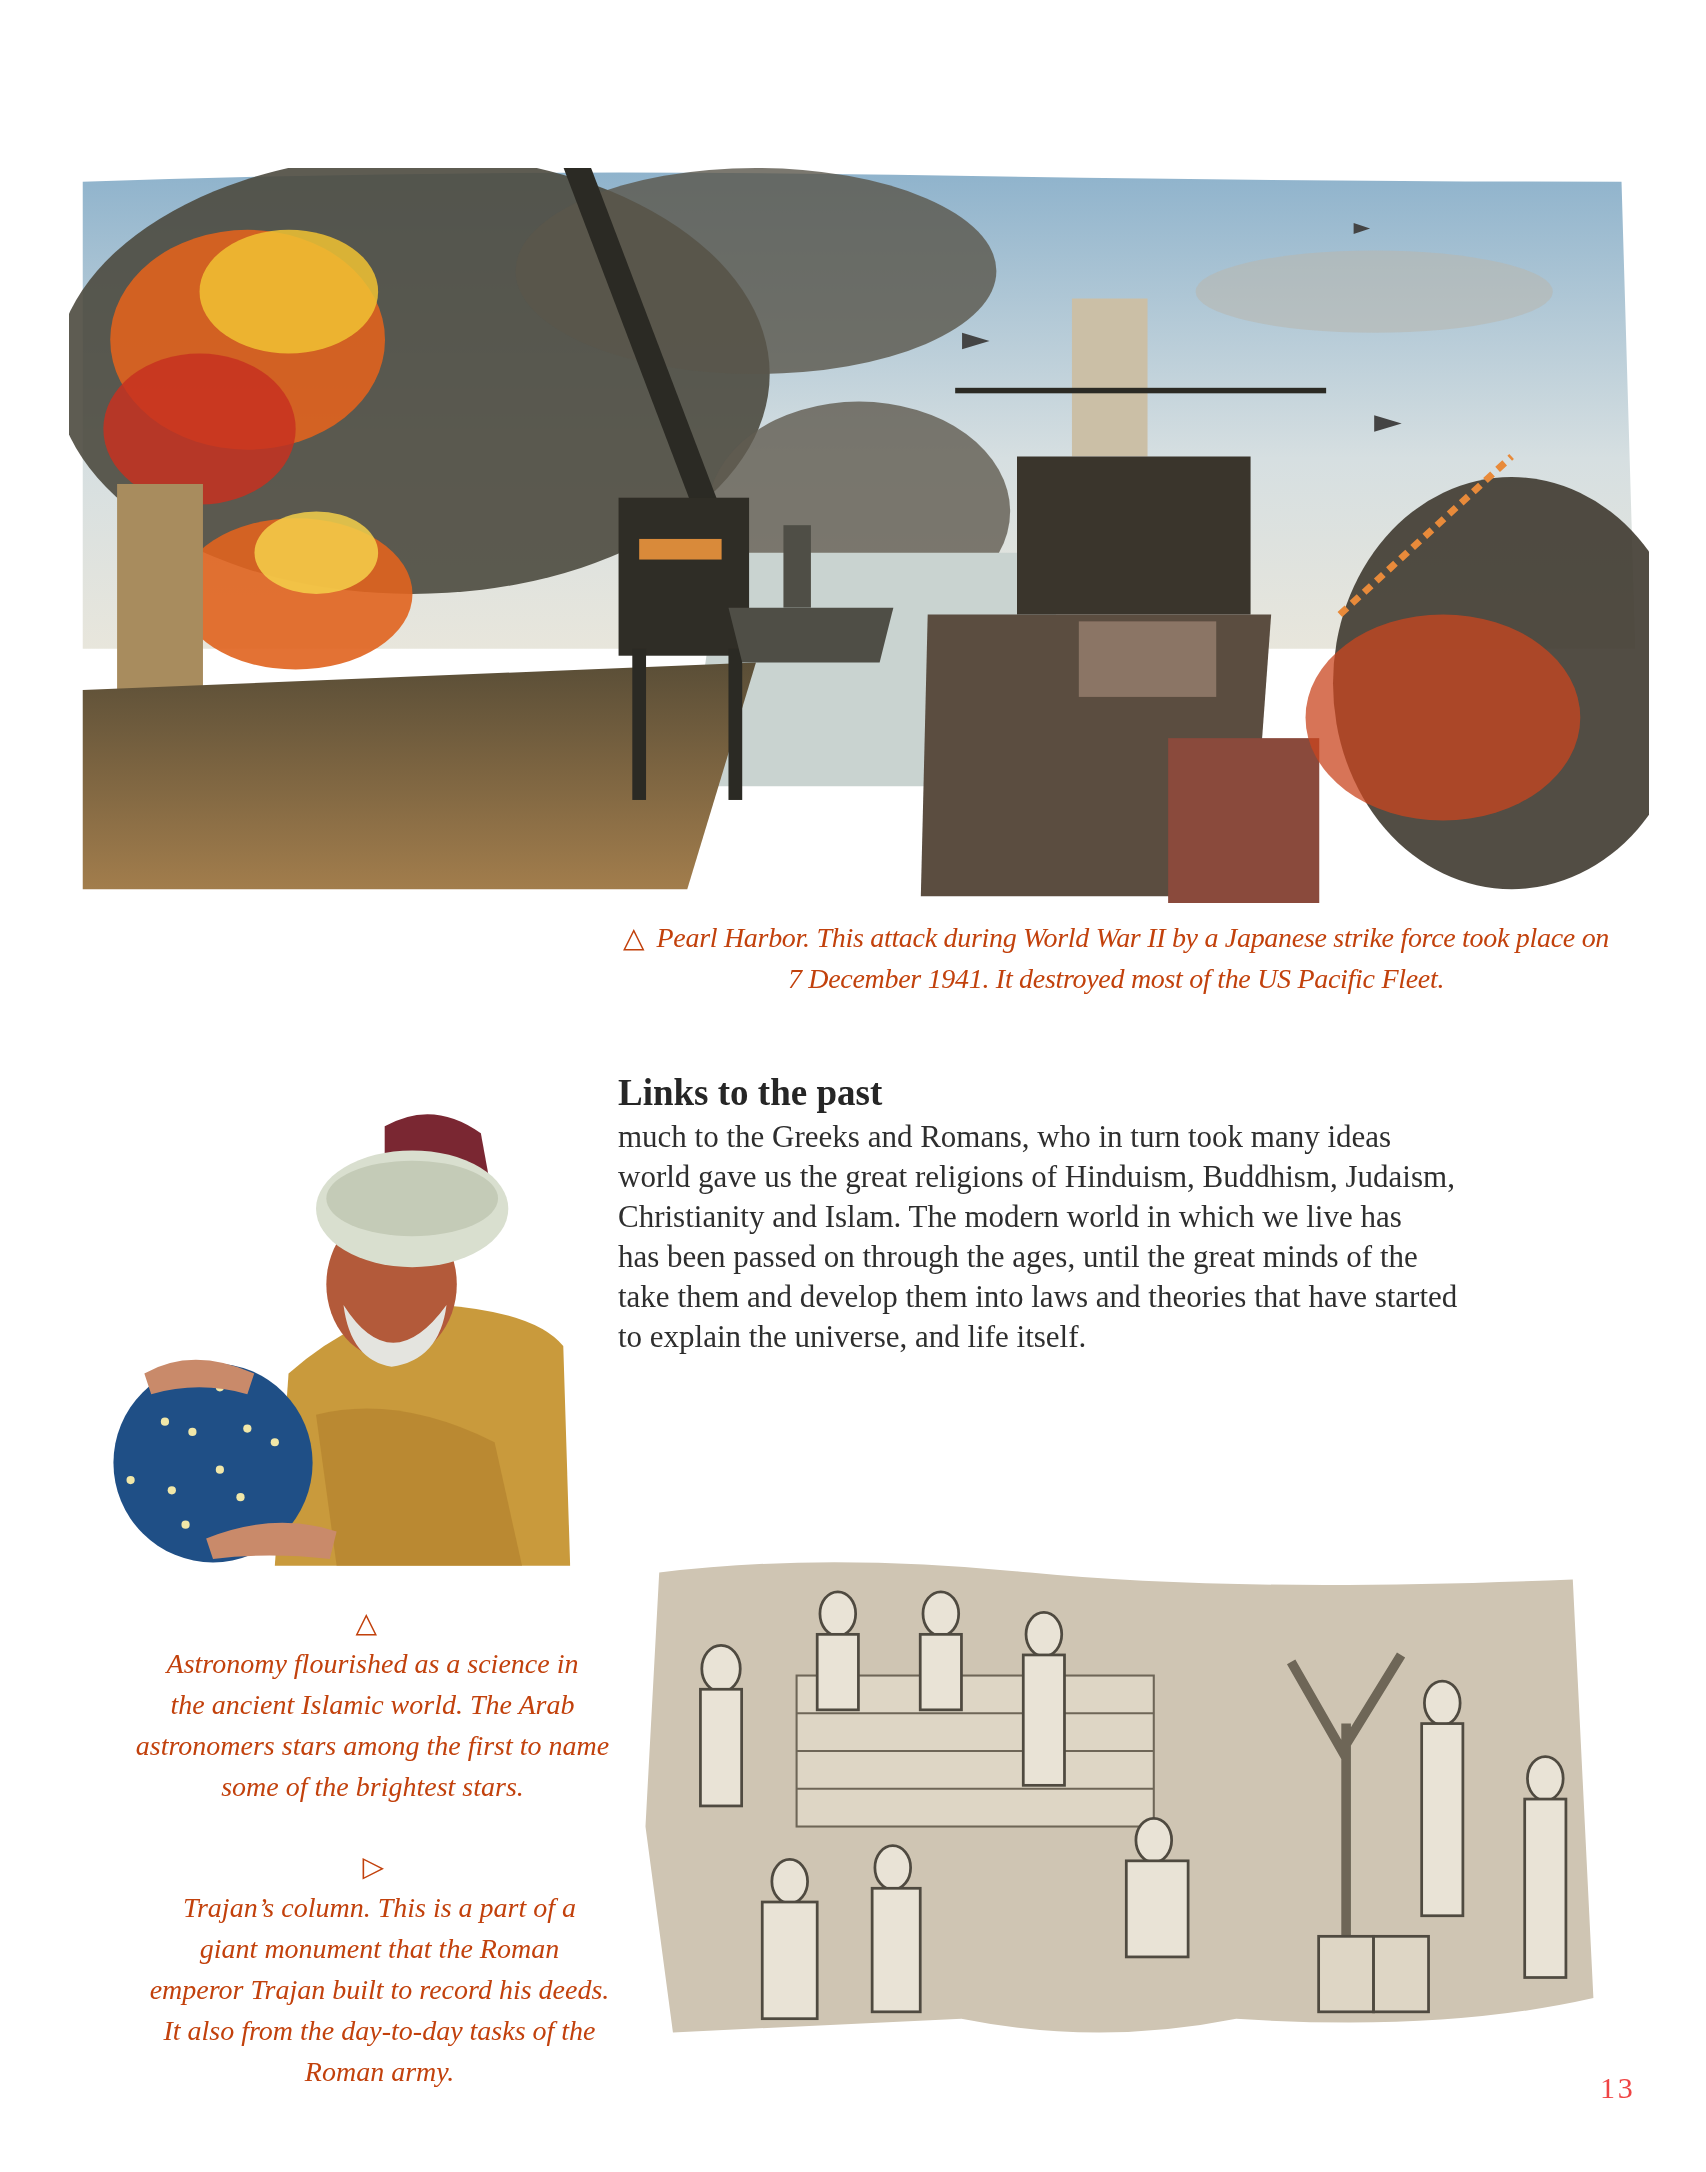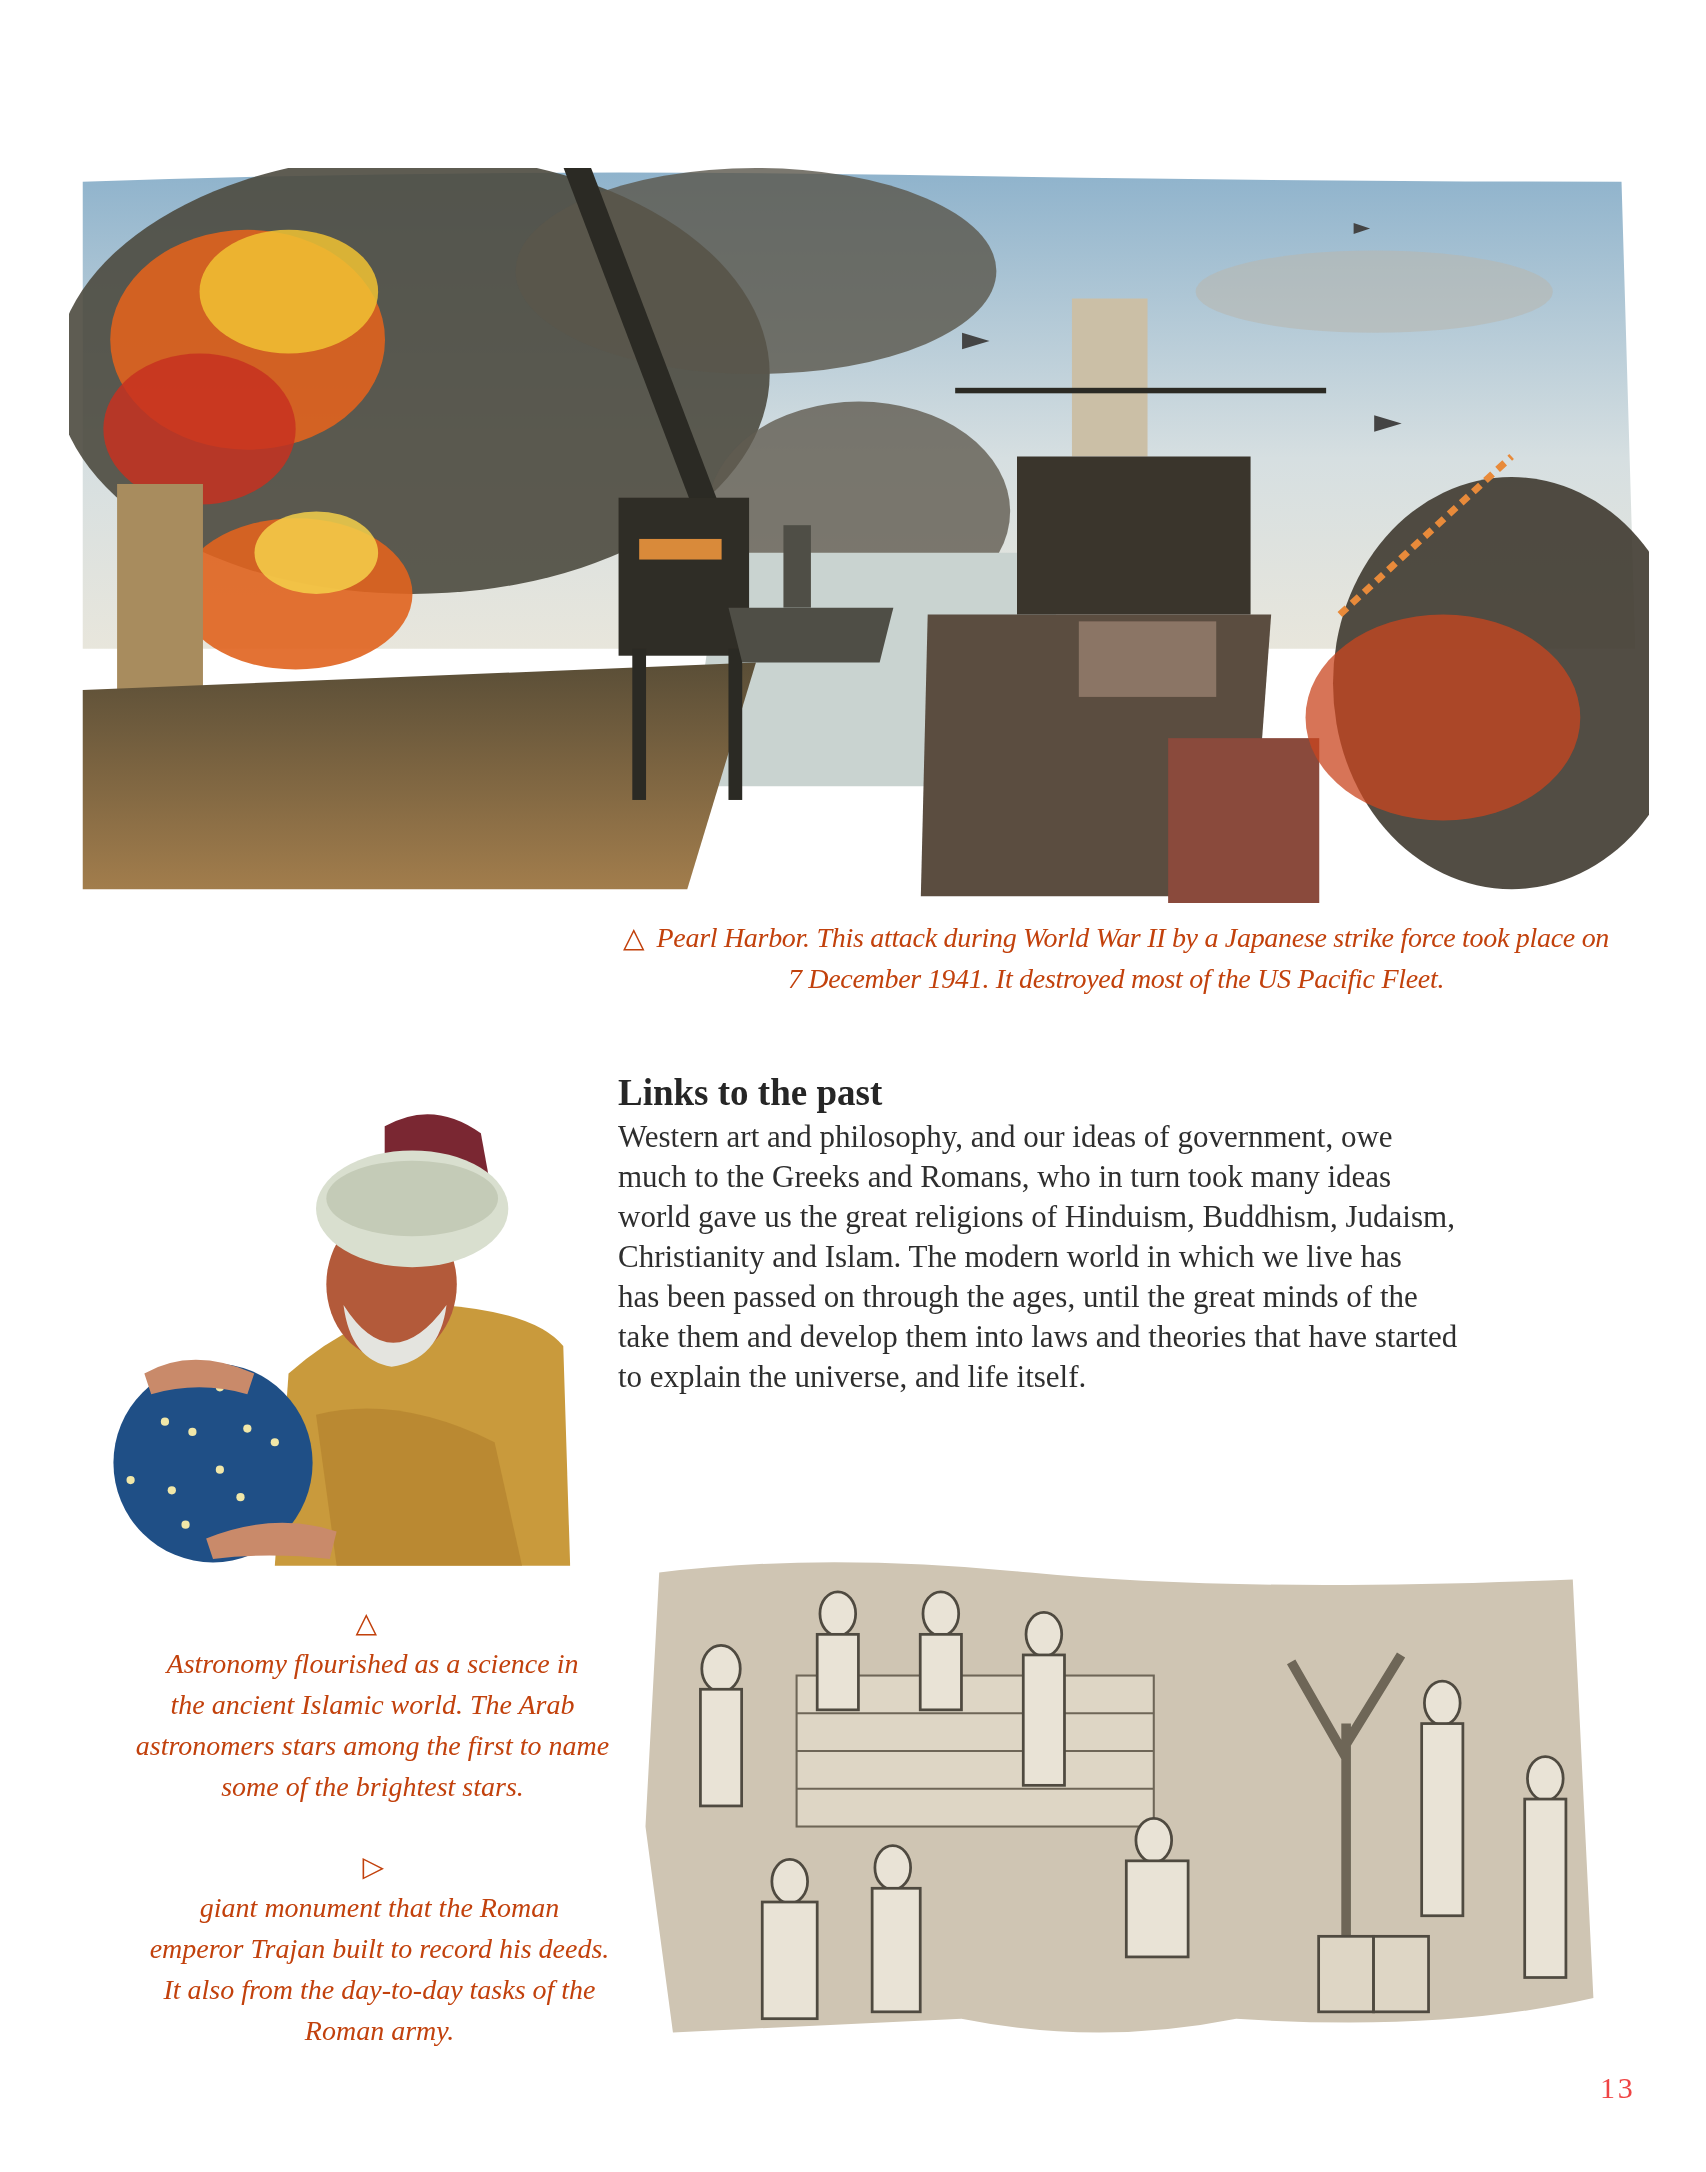--- a/index.html
+++ b/index.html
@@ -94,21 +94,20 @@
   </svg>
 </div>
 
 <div id="pearl-caption" class="abs caption">
   <span class="tri">△</span><span>Pearl Harbor. This attack during World War II by a Japanese strike force took place on</span><br>
   <span>7 December 1941. It destroyed most of the US Pacific Fleet.</span>
 </div>
 
 <div id="heading" class="abs">Links to the past</div>
 <div id="body-text" class="abs">
-  <span>Western art and philosophy, and our ideas of government, owe</span>
   <span>much to the Greeks and Romans, who in turn took many ideas</span>
   <span>world gave us the great religions of Hinduism, Buddhism, Judaism,</span>
   <span>Christianity and Islam. The modern world in which we live has</span>
   <span>has been passed on through the ages, until the great minds of the</span>
   <span>take them and develop them into laws and theories that have started</span>
   <span>to explain the universe, and life itself.</span>
 </div>
 
 <div id="astronomer" class="abs">
   <svg viewBox="0 0 680 700">
@@ -189,20 +188,21 @@
     <path d="M1060,560 L1060,250 M1060,300 L980,160 M1060,280 L1140,150" stroke="#6e6657" stroke-width="14" fill="none"></path>
 
     <rect x="1020" y="560" width="80" height="110" fill="#ded6c5" stroke="#4f4a40" stroke-width="4"></rect>
     <rect x="1100" y="560" width="80" height="110" fill="#ded6c5" stroke="#4f4a40" stroke-width="4"></rect>
   </svg>
 </div>
 
 <div id="trajan-caption" class="abs caption">
   <span>
       <span class="tri">▷</span>
+      <span>Trajan’s column. This is a part of a</span>
     </span>
   <span>giant monument that the Roman</span>
   <span>emperor Trajan built to record his deeds.</span>
   <span>It also from the day-to-day tasks of the</span>
   <span>Roman army.</span>
 </div>
 
 <div id="page-number" class="abs">13</div>
 
 

